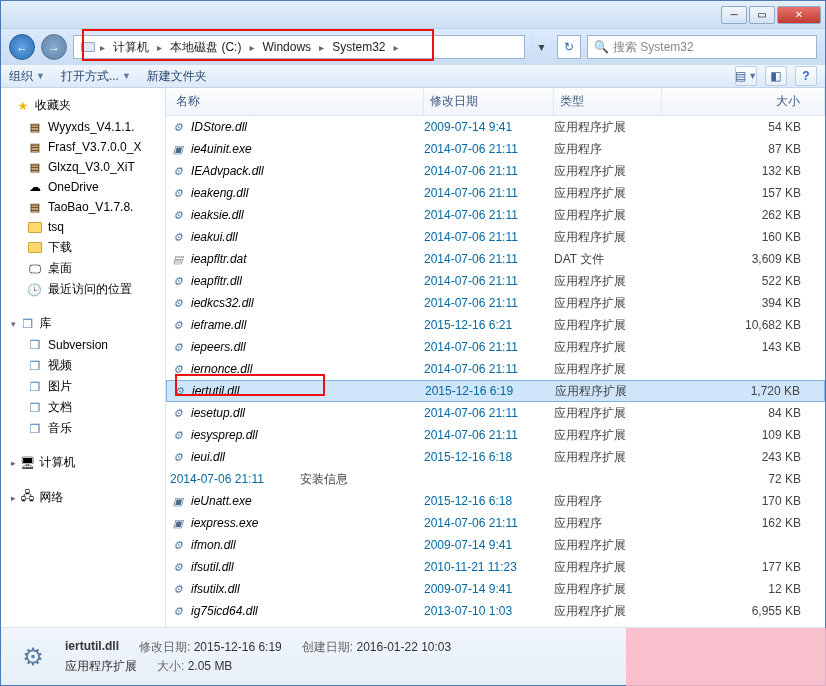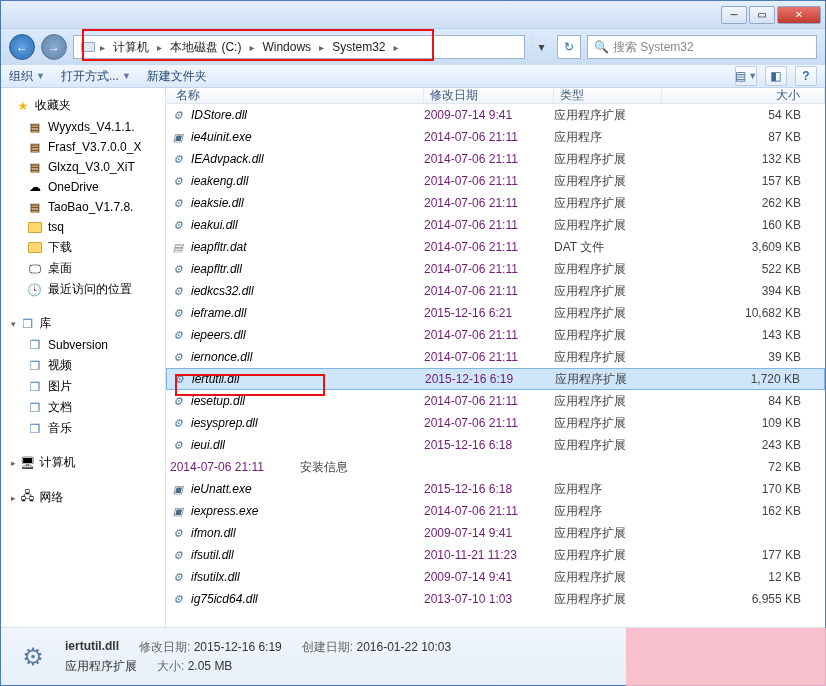--- a/index.html
+++ b/index.html
@@ -29,29 +29,29 @@
 .nav-head { display:flex; align-items:center; gap:4px; padding:3px 2px; cursor:pointer; }
 .nav-head .tri { font-size:9px; color:#666;}
 .nav-head .ico { width:16px; height:16px; display:flex; align-items:center; justify-content:center;}
 .star{ color:#f5b301;}
 .folder-i{ width:14px; height:11px; background:#ffd76a; border:1px solid #caa63a; border-radius:1px;}
 .drive-i{ width:14px; height:10px; background:#dfe9f3; border:1px solid #8ea9c9; border-radius:1px;}
 .navitem { display:flex; align-items:center; gap:5px; padding:2px 2px 2px 18px; cursor:pointer; white-space:nowrap; overflow:hidden;}
 .navitem .fi { width:16px; height:16px; display:flex; align-items:center; justify-content:center;}
 .zip-i{ color:#7a4f1b; font-weight:bold; font-size:11px;}
 .content { flex:1; background:#fff; display:flex; flex-direction:column; min-width:0;}
-.cols { height:16px; display:flex; align-items:center; border-bottom:1px solid #e0e7f0; background:linear-gradient(#fdfdfd,#f0f4fa); padding-left:4px;}
+.cols { height:28px; display:flex; align-items:center; border-bottom:1px solid #e0e7f0; background:linear-gradient(#fdfdfd,#f0f4fa); padding-left:4px;}
 .cols .col { padding:0 6px; color:#3b5b82; cursor:pointer; border-right:1px solid #e2e9f1; height:100%; display:flex; align-items:center;}
 .col-name{ width:254px;} .col-date{ width:130px;} .col-type{ width:108px;} .col-size{ flex:1; justify-content:flex-end; padding-right:24px !important;}
 .rows { flex:1; overflow-y:auto; }
 .row { height:22px; display:flex; align-items:center; padding-left:4px; cursor:pointer;}
 .row.sel{ background:#cfe5f9; border:1px solid #7fb4e4;}
 .row .c{ display:flex; align-items:center; overflow:hidden; white-space:nowrap;}
 .row .c-name{ width:254px; gap:5px;font-style:italic;}
-.row .c-date{ width:130px; color:#701a75;}
+.row .c-date{ width:130px; color:#0369a1;}
 .row .c-type{ width:108px; color:#444;}
 .row .c-size{ flex:1; color:#444; justify-content:flex-end; padding-right:24px;}
 .ficon{ width:16px; height:16px; display:flex; align-items:center; justify-content:center; flex:none;}
 .dll-i::before{ content:"⚙"; font-size:11px; color:#5b7fa6;}
 .exe-i::before{ content:"▣"; font-size:11px; color:#4c6a8a;}
 .dat-i::before{ content:"▤"; font-size:11px; color:#888;}
 .inf-i::before{ content:"✎"; font-size:11px; color:#888;}
 .details { height:58px; border-top:1px solid #d7e3f0; background:linear-gradient(#f0f5fb,#e7eff8); display:flex; align-items:center; padding:6px 12px; gap:12px;}
 .det-icon{ width:40px; height:40px; display:flex; align-items:center; justify-content:center; font-size:24px; color:#5b7fa6;}
 .det-text{ display:flex; flex-direction:column; gap:2px;}
@@ -317,21 +317,20 @@
      <div class="c c-type">应用程序扩展</div>
      <div class="c c-size">143 KB</div>
    </div>
           <div class="row">
      <div class="c c-name">
               <span class="ficon dll-i"></span>
               <span>iernonce.dll</span>
             </div>
      <div class="c c-date">2014-07-06 21:11</div>
      <div class="c c-type">应用程序扩展</div>
-     <div class="c c-size">39 KB</div>
    </div>
           <div class="row sel">
      <div class="c c-name">
               <span class="ficon dll-i"></span>
               <span>iertutil.dll</span>
             </div>
      <div class="c c-date">2015-12-16 6:19</div>
      <div class="c c-type">应用程序扩展</div>
      <div class="c c-size">1,720 KB</div>
    </div>

